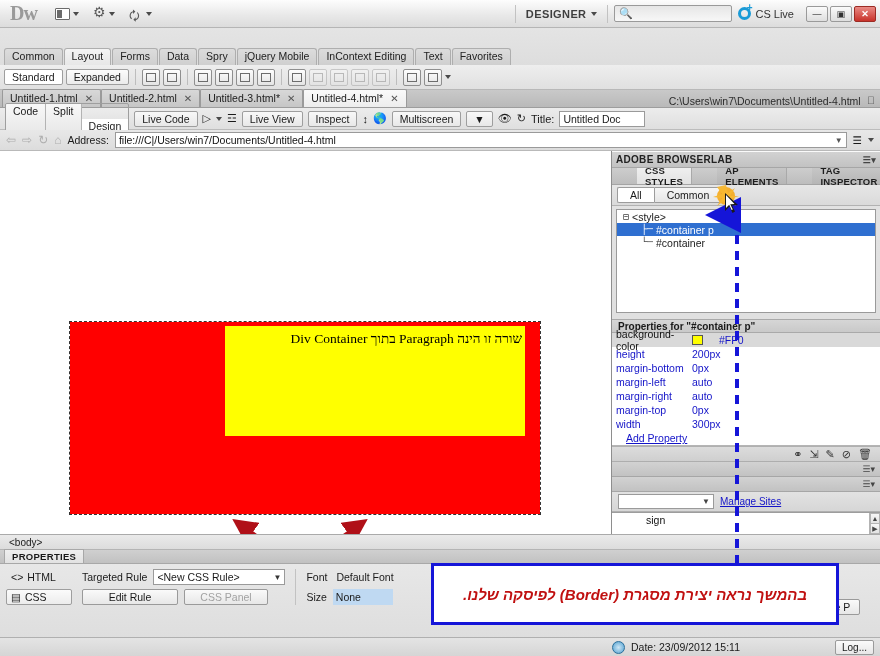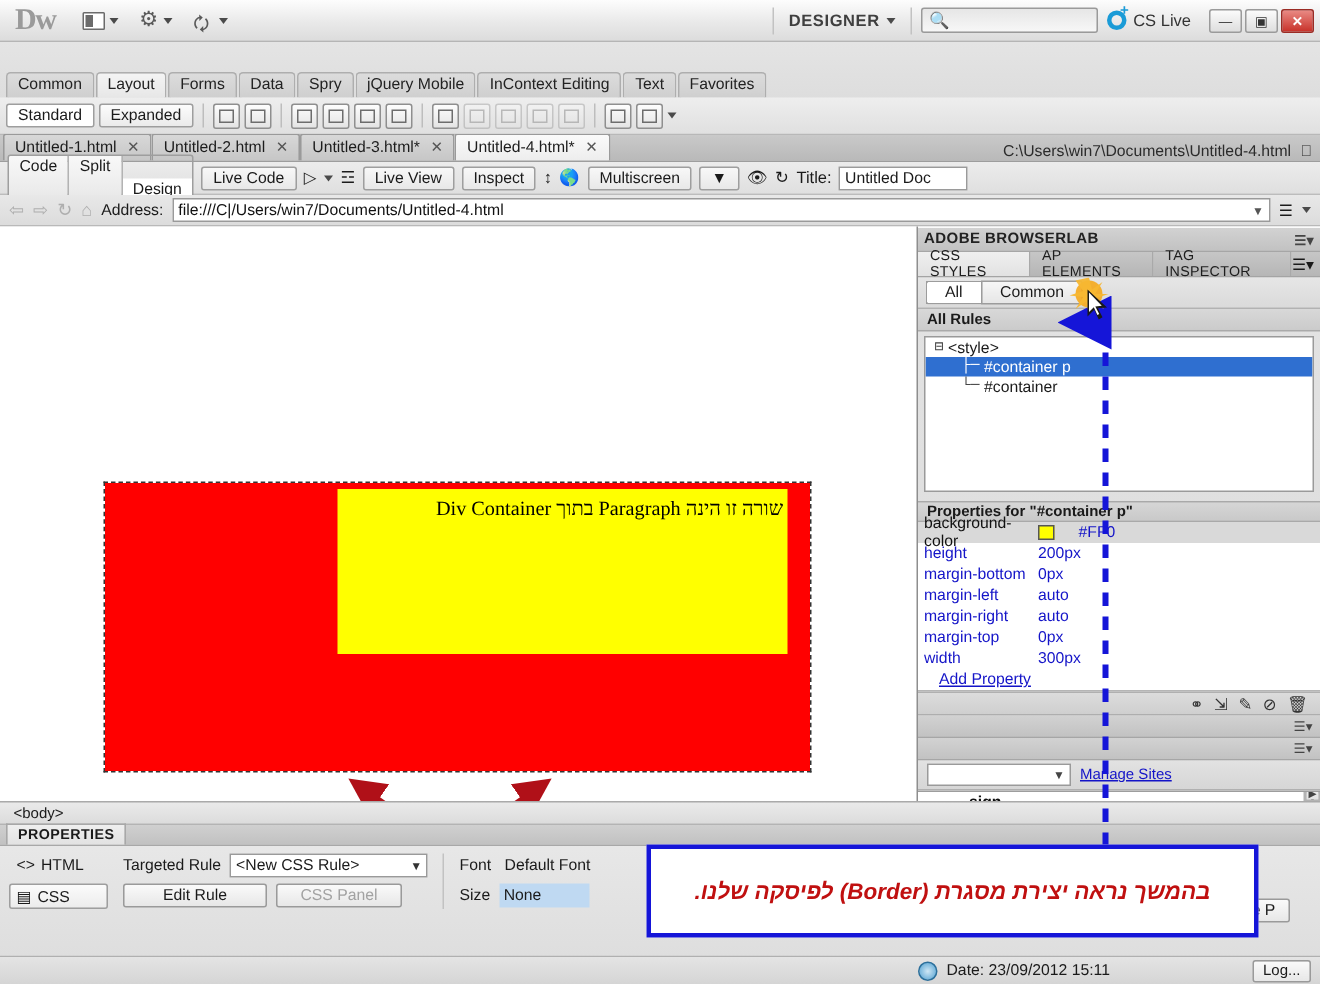--- a/index.html
+++ b/index.html
@@ -131,23 +131,23 @@
 
   
   .rightpanel { width:268px; background:linear-gradient(#e3e3e3,#dcdcdc);
      display:flex; flex-direction:column; font-size:10.5px; }
   .panelhdr { height:17px; display:flex; align-items:center; padding:0 4px;
      background:linear-gradient(#d2d2d2,#c2c2c2); border-top:1px solid #fafafa;
      border-bottom:1px solid #a6a6a6; font-weight:bold; font-size:10px; letter-spacing:.3px; color:#222;}
   .panelhdr .menuicon { margin-left:auto; font-size:9px; color:#444; }
   .tabrow { height:17px; display:flex; align-items:stretch;
     background:linear-gradient(#cdcdcd,#bdbdbd); border-bottom:1px solid #a4a4a4;}
-  .ptab { font-size:9.5px; font-weight:normal; letter-spacing:.2px; padding:2px 8px; color:#1d1d1d;
+  .ptab { font-size:9.5px; font-weight:bold; letter-spacing:.2px; padding:2px 8px; color:#1d1d1d;
     border-right:1px solid #a9a9a9; display:flex; align-items:center;
-    background:linear-gradient(#c6c6c6,#b6b6b6);}
+    background:linear-gradient(#c6c6c6,#b6b6b6);margin-left:25px;}
   .ptab.active { background:linear-gradient(#efefef,#e2e2e2); }
   .segrow { height:21px; display:flex; align-items:center; padding:2px 5px;
      background:linear-gradient(#e6e6e6,#dadada); border-bottom:1px solid #b2b2b2; }
   .seg { font-size:10.5px; border:1px solid #9c9c9c; padding:1px 12px; background:linear-gradient(#f6f6f6,#e6e6e6);}
   .seg.sel { background:#fff; }
   .seg.first { border-radius:2px 0 0 2px; border-right:none;}
   .seg.last { border-radius:0 2px 2px 0;}
   .subhdr { height:15px; display:flex;align-items:center;padding:0 6px; font-weight:bold;
      font-size:10px; background:linear-gradient(#d8d8d8,#cbcbcb); border-bottom:1px solid #aaa;}
   .ruleslist { height:104px; background:#fff; border:1px solid #9a9a9a; margin:3px 4px 0;
@@ -420,23 +420,20 @@
         <div style="flex:1;background:linear-gradient(#c6c6c6,#b6b6b6);display:flex;align-items:center;justify-content:flex-end;padding-right:4px;">
           <span class="menuicon">☰▾</span>
         </div>
       </div>
 
       <div class="segrow">
         <span class="seg first sel">All</span>
         <span class="seg last">Common</span>
       </div>
 
-      <div class="subhdr">
-        <span>All Rules</span>
-      </div>
 
       <div class="ruleslist">
         <div class="rr" style="padding-left:6px;">
           <span class="treeglyph">⊟</span>
           <span>&lt;style&gt;</span>
         </div>
         <div class="rr selected" style="padding-left:24px;">
           <span class="treeglyph">├─</span>
           <span>#container p</span>
         </div>
@@ -503,21 +500,21 @@
       </div>
 
       <div class="filesrow">
         <span class="sitesel">
           <span class="dd">▼</span>
         </span>
         <span class="mlink">Manage Sites</span>
       </div>
 
       <div class="filetree">
-        <div class="ftrow" style="padding-left:34px;font-weight:bold;">
+        <div class="ftrow" style="padding-left:34px;">
           <span>sign</span>
         </div>
 
         <div class="vscroll">
           <div class="up">▲</div>
 
           <div class="dn">▶</div>
         </div>
       </div>
     </div>

